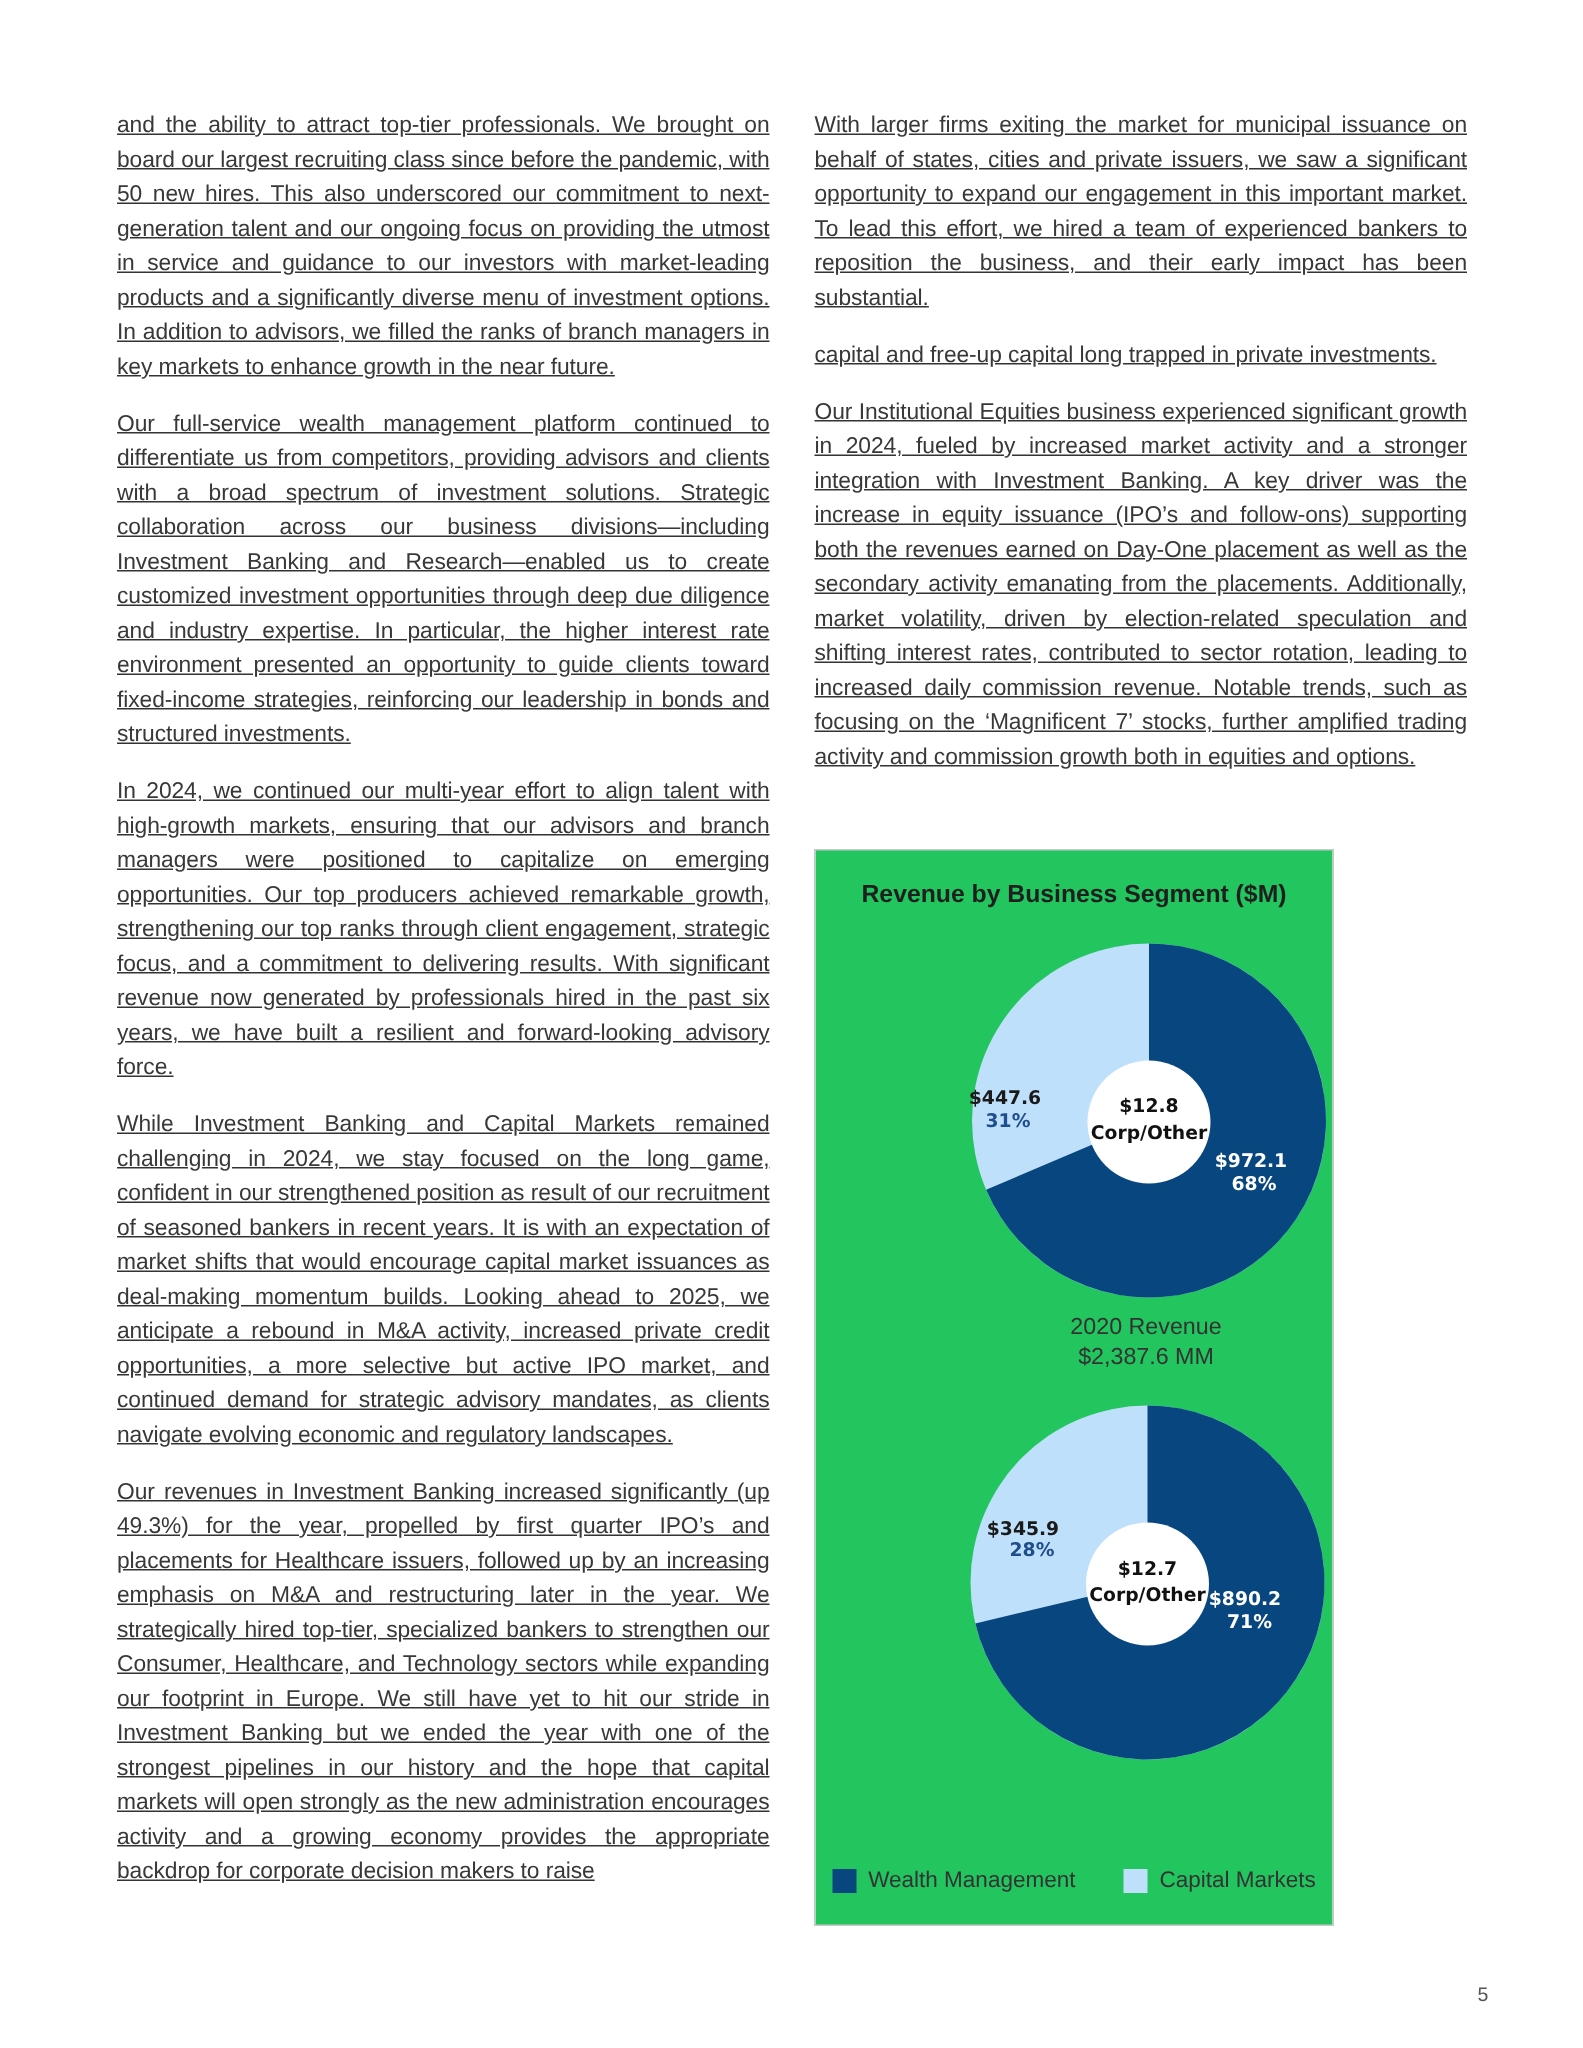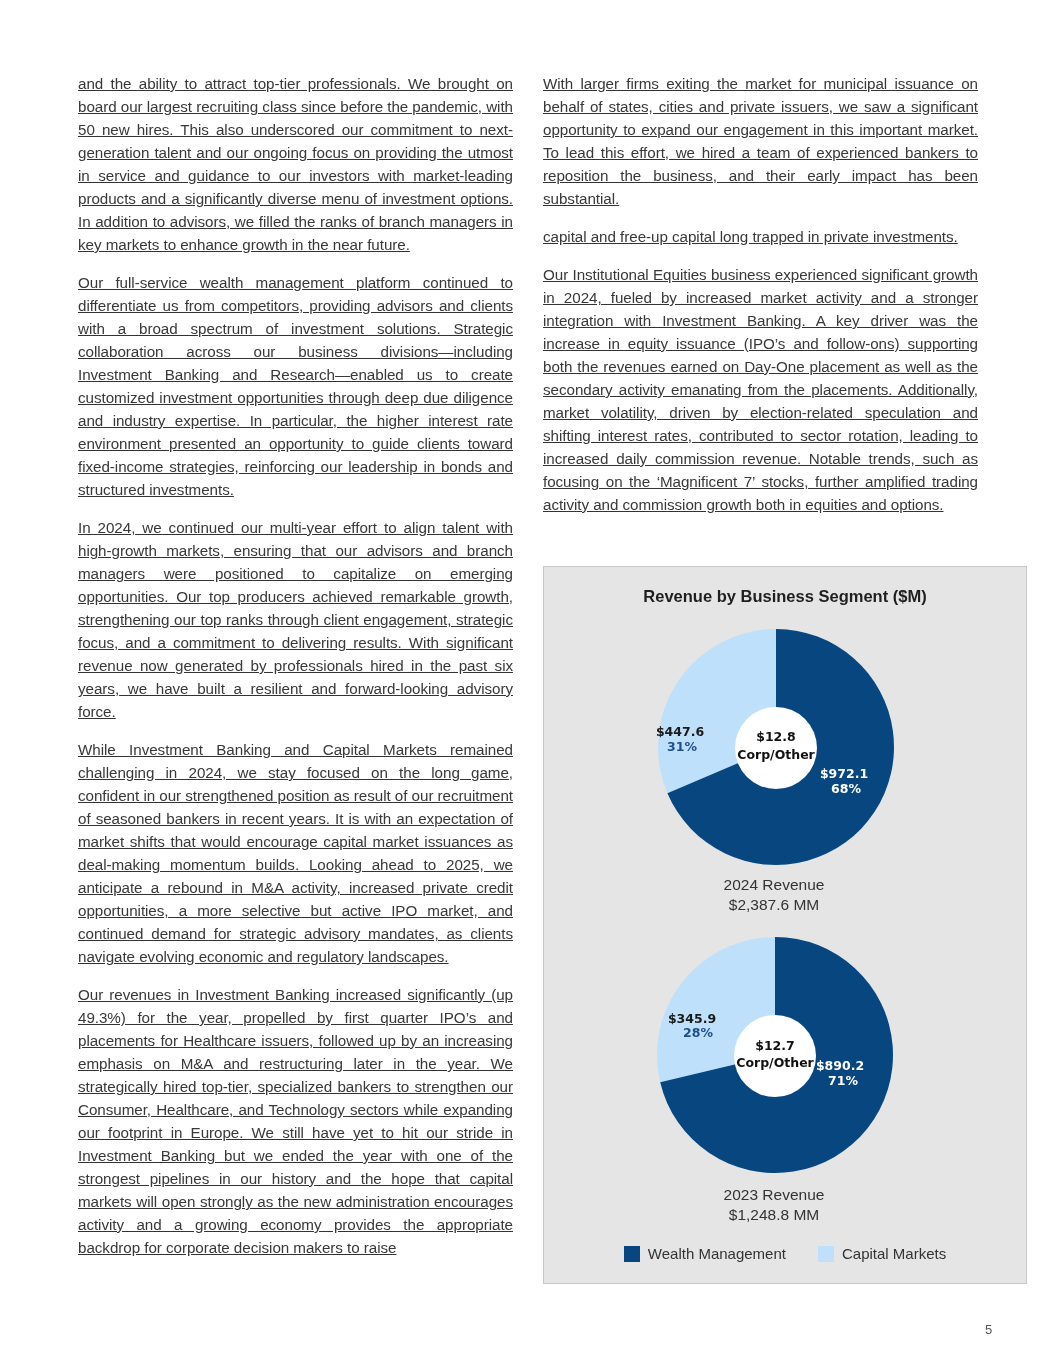--- a/index.html
+++ b/index.html
@@ -3,25 +3,25 @@
 <meta charset="utf-8">
 <style>
   html, body { margin: 0; padding: 0; background: #ffffff; }
   body { width: 1055px; height: 1365px; position: relative; overflow: hidden;
          font-family: "Liberation Sans", sans-serif; color: #333333; }
   .col { position: absolute; top: 72px; width: 435px; text-decoration: underline; }
   .col-left { left: 78px; }
   .col-right { left: 543px; }
   .col p { margin: 0 0 15px 0; font-size: 15.2px; line-height: 23px; text-align: justify;
            color: #383838; letter-spacing: -0.05px; }
-  .chart-card { position: absolute; left: 543px; top: 566px; width: 484px; height: 718px;
-                border: 1.5px solid #c8c8c8; box-sizing: border-box; background: #e5e5e5; }
+  .chart-card { position: absolute; left: 543px; top: 566px; width: 346px; height: 718px;
+                border: 1.5px solid #c8c8c8; box-sizing: border-box; background: #22c55e; }
   .chart-title { position: absolute; top: 20px; left: 0; right: 0; text-align: center;
                  font-weight: bold; font-size: 16.5px; color: #1f1f1f; }
-  .pie-wrap { position: absolute; left: 14px; width: 432px; }
+  .pie-wrap { position: absolute; left: 4px; width: 432px; }
   .pie-svg { position: absolute; left: 0; top: 0; }
   .caption { position: absolute; left: 0; right: 0; text-align: center; font-size: 15.5px;
              line-height: 20px; color: #333; }
   .legend { position: absolute; top: 678px; left: 0; right: 0; display: flex;
             justify-content: center; gap: 32px; font-size: 15px; color: #333; }
   .legend-item { display: flex; align-items: flex-end; gap: 8px; }
   .swatch { width: 16px; height: 16px; display: inline-block; }
   .page-number { position: absolute; left: 985px; top: 1322px; font-size: 13px; color: #555; }
   .lbl { font-family: "DejaVu Sans", sans-serif; font-weight: bold; font-size: 12.5px; }
 </style>
@@ -51,41 +51,37 @@
       <path d="M218 180 L218 62 A118 118 0 1 1 109.4 226.2 Z" fill="#08467f"></path>
       <circle cx="218" cy="181" r="41" fill="#ffffff"></circle>
       <text class="lbl" x="122" y="169" text-anchor="middle" fill="#1a1a1a">$447.6</text>
       <text class="lbl" x="124" y="184" text-anchor="middle" fill="#1f4e8c">31%</text>
       <text class="lbl" x="218" y="174" text-anchor="middle" fill="#111" font-size="14">$12.8</text>
       <text class="lbl" x="218" y="192" text-anchor="middle" fill="#111" font-size="13.5">Corp/Other</text>
       <text class="lbl" x="286" y="211" text-anchor="middle" fill="#ffffff">$972.1</text>
       <text class="lbl" x="288" y="226" text-anchor="middle" fill="#ffffff">68%</text>
     </svg>
     <div class="caption" style="top:308px;">
-      <div>2024 Revenue</div>
+      <div>2020 Revenue</div>
       <div>$2,387.6 MM</div>
     </div>
   </div>
 
   <div class="pie-wrap" style="top:308px; height:380px;">
     <svg class="pie-svg" width="432" height="300" viewBox="0 308 432 300" style="top:0;">
       <circle cx="217" cy="488" r="118" fill="#bfe0fa"></circle>
       <path d="M217 488 L217 370 A118 118 0 1 1 102.2 515.3 Z" fill="#08467f"></path>
       <circle cx="217" cy="489" r="41" fill="#ffffff"></circle>
       <text class="lbl" x="134" y="456" text-anchor="middle" fill="#1a1a1a">$345.9</text>
       <text class="lbl" x="140" y="470" text-anchor="middle" fill="#1f4e8c">28%</text>
       <text class="lbl" x="217" y="483" text-anchor="middle" fill="#111" font-size="14">$12.7</text>
       <text class="lbl" x="217" y="500" text-anchor="middle" fill="#111" font-size="13.5">Corp/Other</text>
       <text class="lbl" x="282" y="503" text-anchor="middle" fill="#ffffff">$890.2</text>
       <text class="lbl" x="285" y="518" text-anchor="middle" fill="#ffffff">71%</text>
     </svg>
-    <div class="caption" style="top:310px;">
-      <div>2023 Revenue</div>
-      <div>$1,248.8 MM</div>
-    </div>
   </div>
 
   <div class="legend">
     <div class="legend-item">
       <span class="swatch" style="background:#08467f;"></span>
       <span>Wealth Management</span>
     </div>
     <div class="legend-item">
       <span class="swatch" style="background:#bfe0fa;"></span>
       <span>Capital Markets</span>

